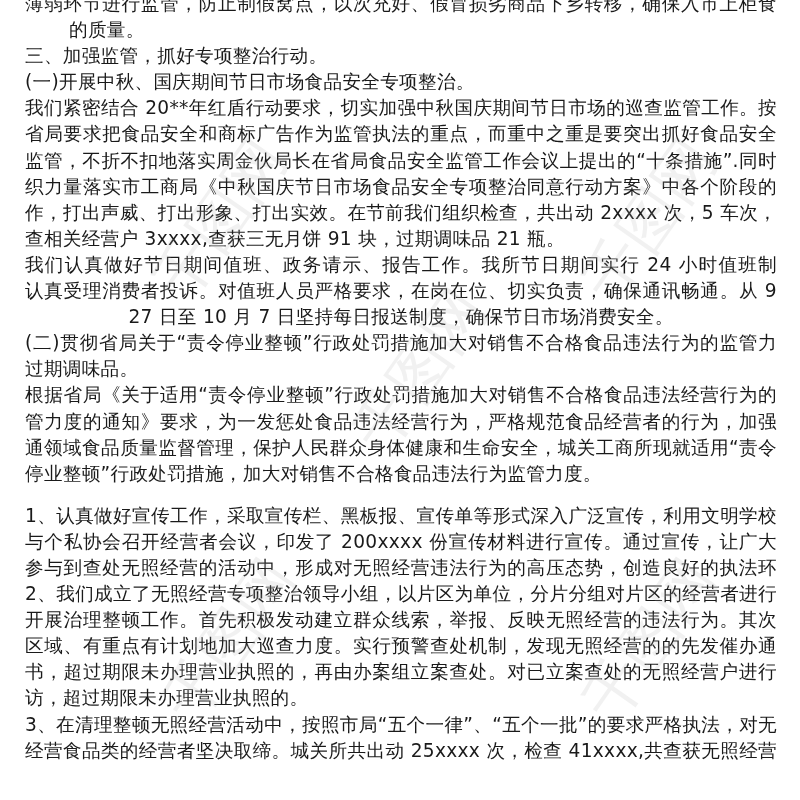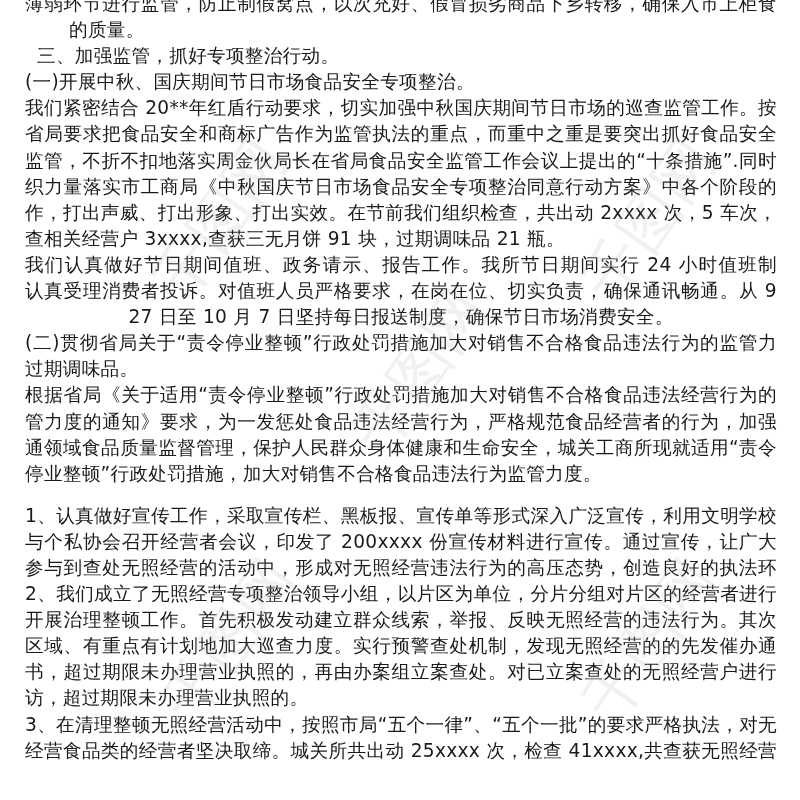--- a/index.html
+++ b/index.html
@@ -20,21 +20,21 @@
     transform:rotate(-55deg); pointer-events:none; white-space:nowrap;
     font-family:"DejaVu Sans", sans-serif;
   }
 </style>
 </head>
 <body>
 
 <div class="page">
   <div class="line justify" style="display: block;">薄弱环节进行监管，防止制假窝点，以次充好、假冒损劣商品下乡转移，确保入市上柜食品</div>
   <div class="line" style="display: block; margin-left: 44px;">的质量。</div>
-  <div class="line" style="display: block; margin-left: 12px;">三、加强监管，抓好专项整治行动。</div>
+  <div class="line" style="display: block;">三、加强监管，抓好专项整治行动。</div>
   <div class="line" style="display: block;">(一)开展中秋、国庆期间节日市场食品安全专项整治。</div>
   <div class="line justify" style="display: block;">我们紧密结合 20**年红盾行动要求，切实加强中秋国庆期间节日市场的巡查监管工作。按照</div>
   <div class="line justify" style="display: block;">省局要求把食品安全和商标广告作为监管执法的重点，而重中之重是要突出抓好食品安全的</div>
   <div class="line justify" style="display: block;">监管，不折不扣地落实周金伙局长在省局食品安全监管工作会议上提出的“十条措施”.同时组</div>
   <div class="line justify" style="display: block;">织力量落实市工商局《中秋国庆节日市场食品安全专项整治同意行动方案》中各个阶段的工</div>
   <div class="line justify" style="display: block;">作，打出声威、打出形象、打出实效。在节前我们组织检查，共出动 2xxxx 次，5 车次，检</div>
   <div class="line" style="display: block;">查相关经营户 3xxxx,查获三无月饼 91 块，过期调味品 21 瓶。</div>
   <div class="line justify" style="display: block;">我们认真做好节日期间值班、政务请示、报告工作。我所节日期间实行 24 小时值班制度，</div>
   <div class="line justify" style="display: block;">认真受理消费者投诉。对值班人员严格要求，在岗在位、切实负责，确保通讯畅通。从 9 月</div>
   <div class="line" style="display: block; text-align: center;">27 日至 10 月 7 日坚持每日报送制度，确保节日市场消费安全。</div>

